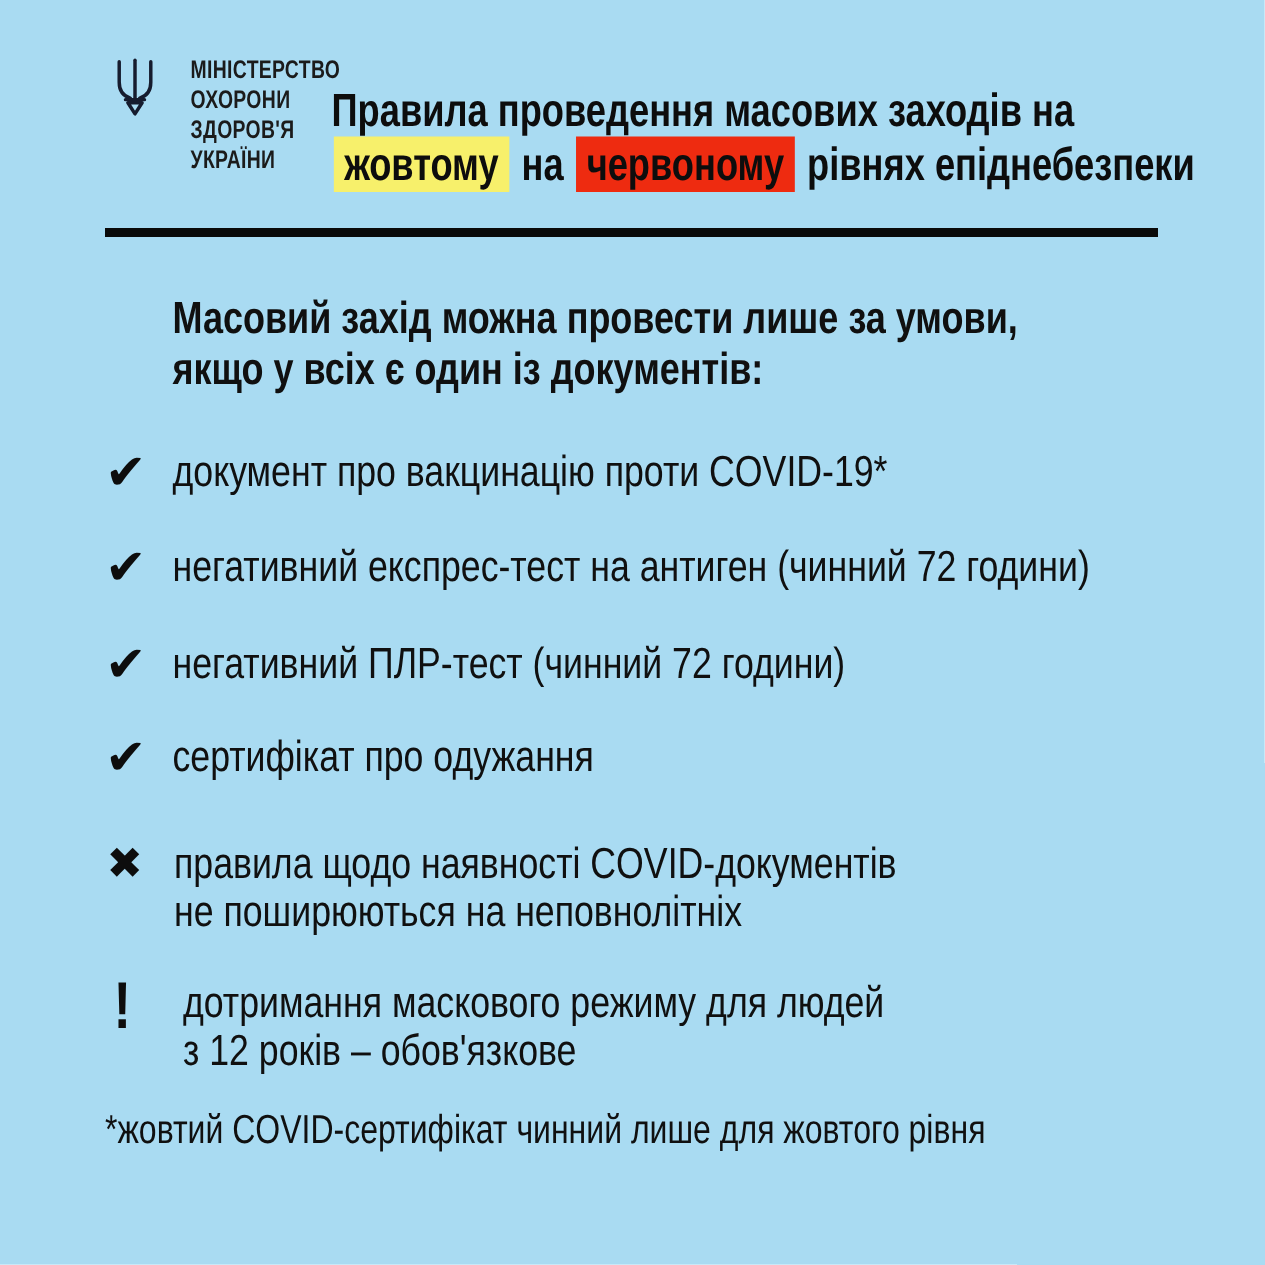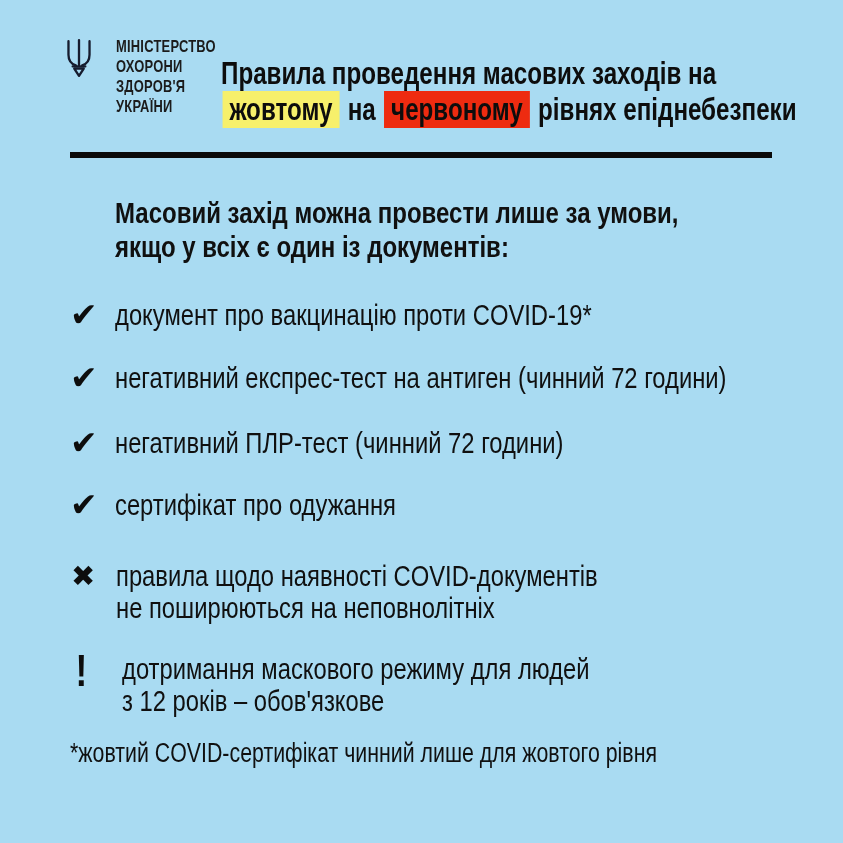--- a/index.html
+++ b/index.html
@@ -10,21 +10,21 @@
   }
   .canvas {
     position: relative;
     width: 843px; height: 843px;
     background: #a9dbf2;
     color: #101010;
   }
 
   
   .logo {
-    position: absolute; left: 64px; top: 36px;
+    position: absolute; left: 75px; top: 36px;
     display: flex; align-items: flex-start;
   }
   .trident { width: 30px; height: 40px; margin-top: 2px; }
   .flagbar {
     width: 4px; height: 78px; margin-left: 9px; margin-top: 3px;
     display: flex; flex-direction: column;
   }
   .flagbar .blue { flex: 1; }
   .flagbar .yellow { flex: 1; }
   .ministry {

